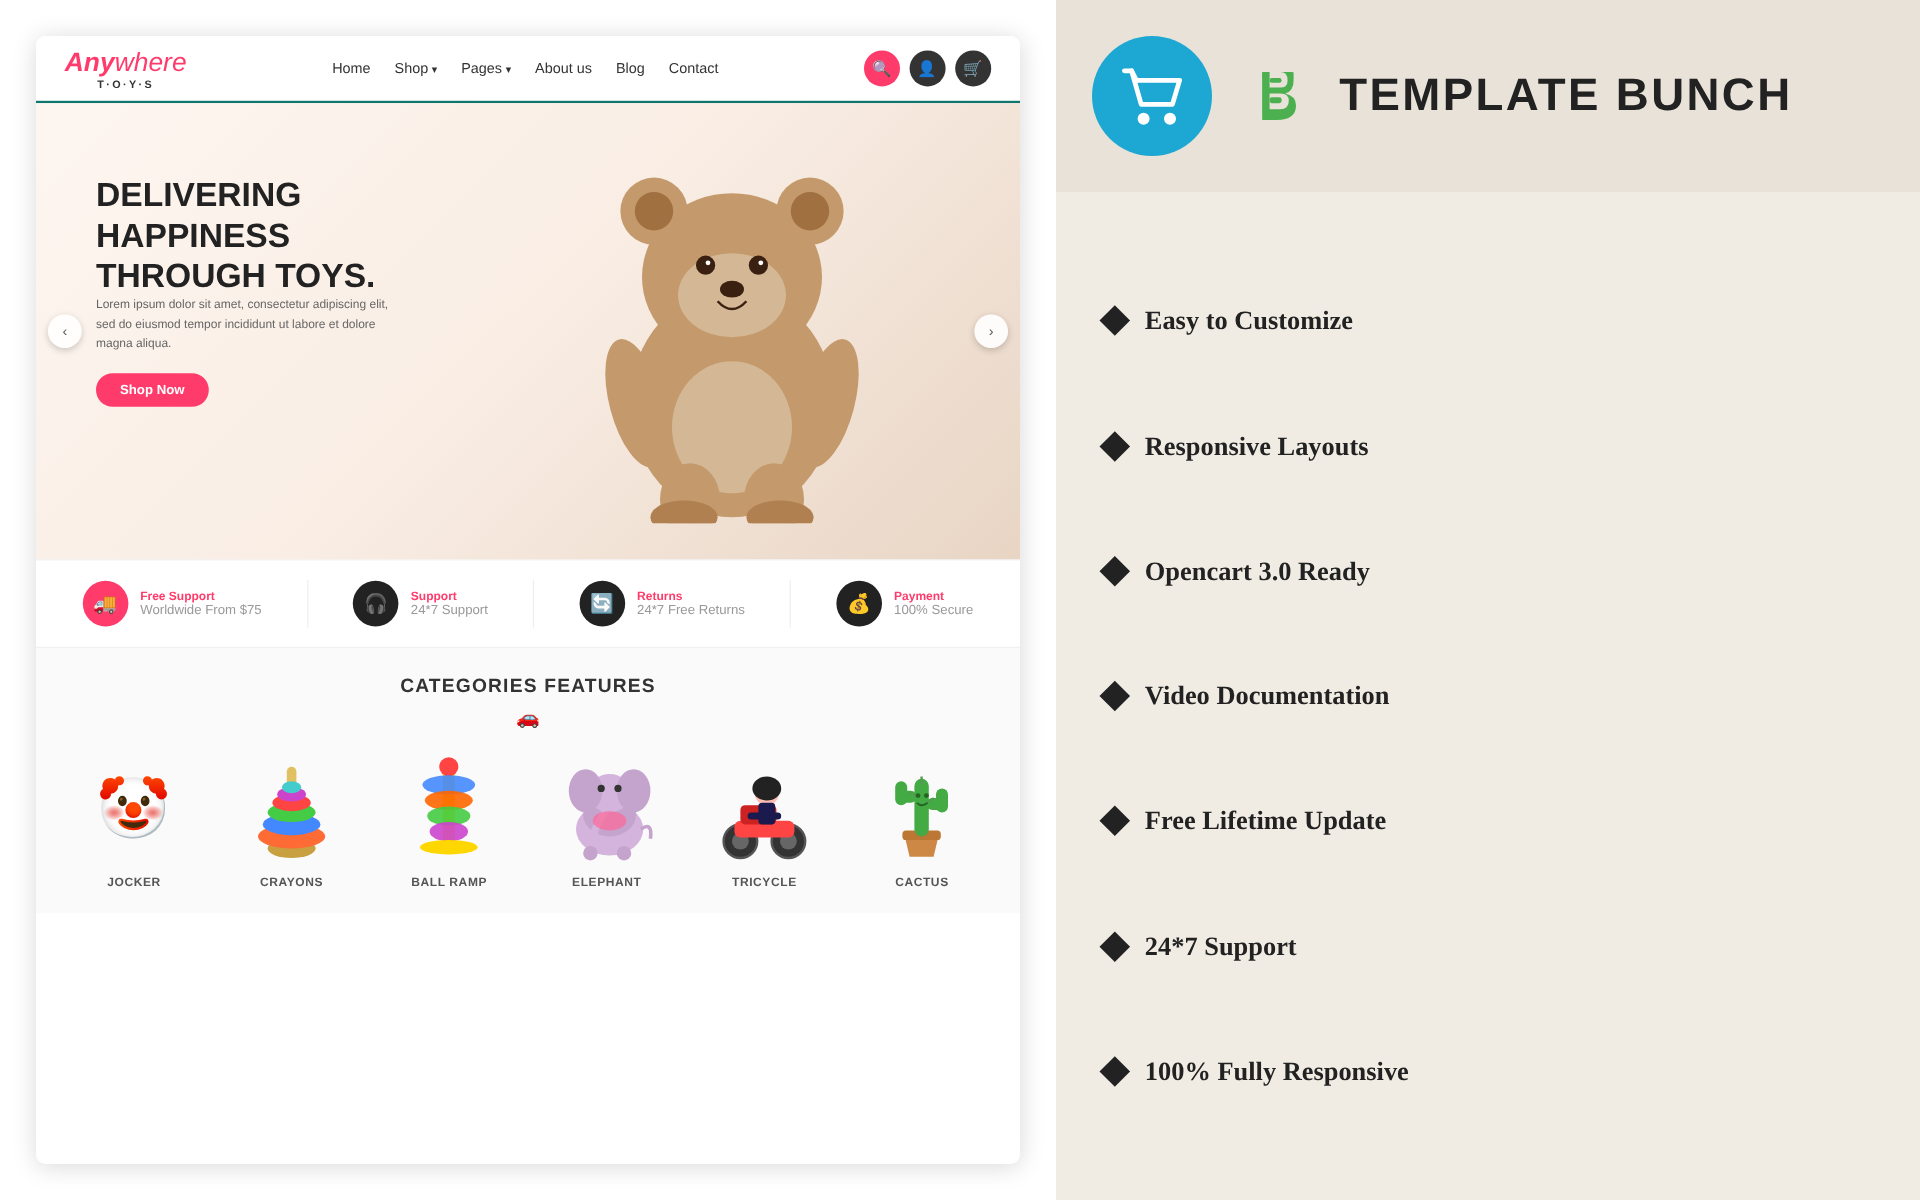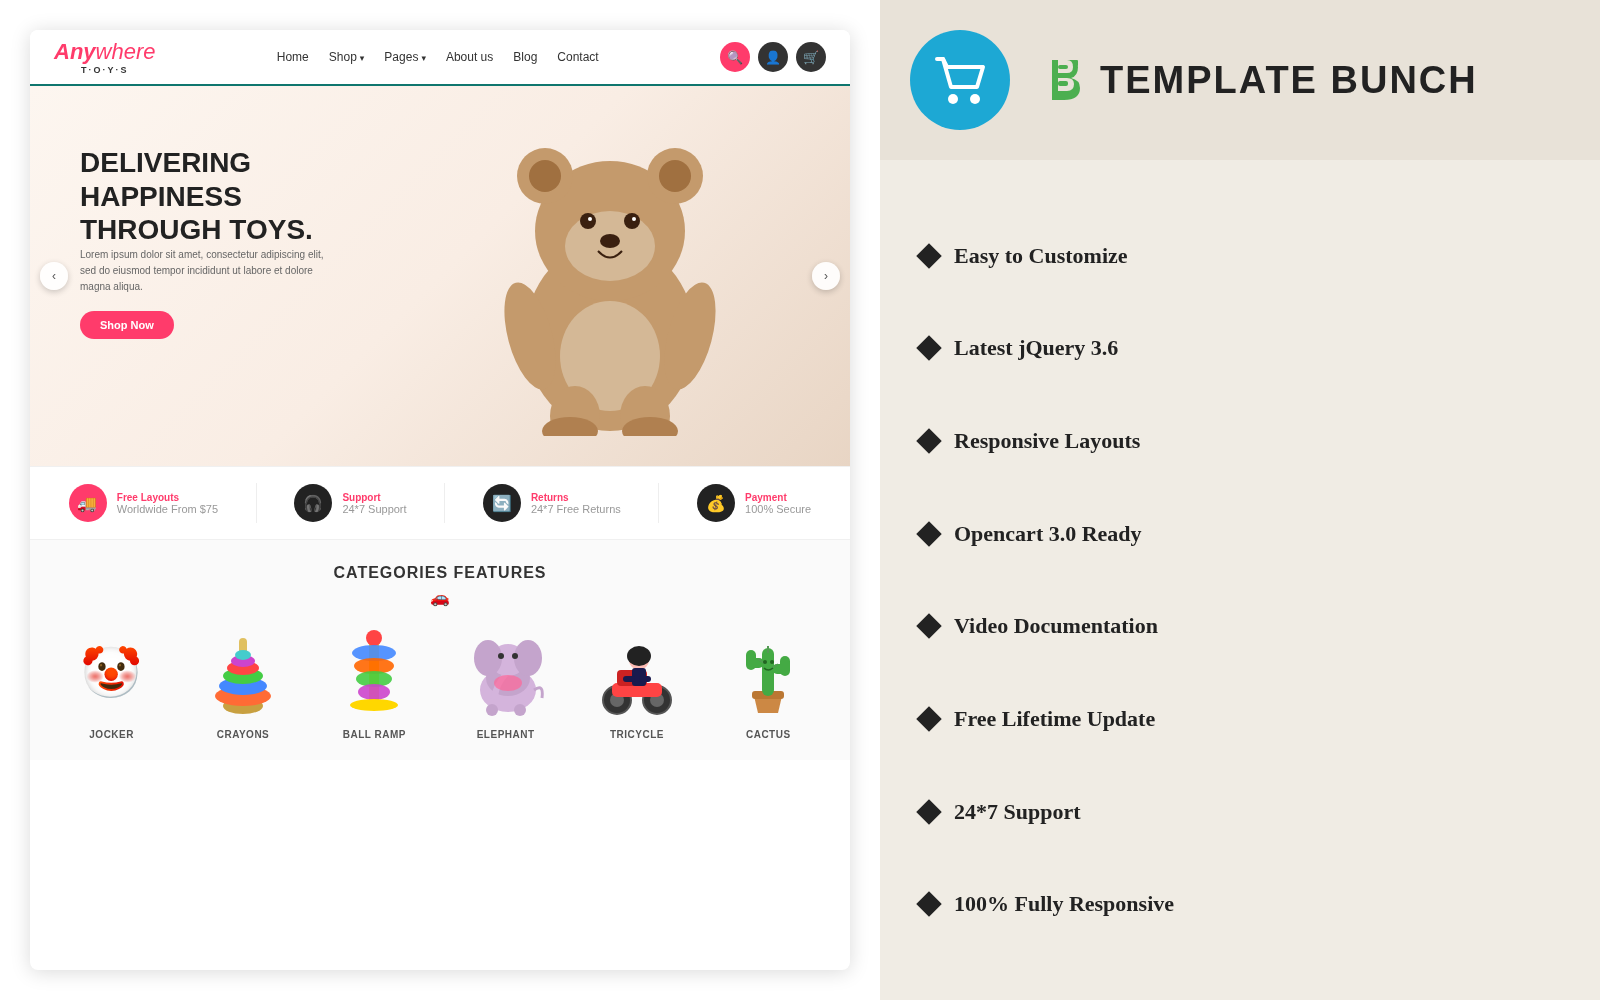--- a/index.html
+++ b/index.html
@@ -303,20 +303,21 @@
       border-radius: 50%;
       display: flex;
       align-items: center;
       justify-content: center;
       flex-shrink: 0;
     }
 
     .tb-logo-area {
       display: flex;
       align-items: center;
+      gap: 16px;
     }
 
     .tb-logo-icon {
       width: 70px;
       height: 70px;
     }
 
     .tb-brand-name {
       font-size: 38px;
       font-weight: 900;
@@ -437,21 +438,21 @@
         </svg>
       </div>
 
       <div class="carousel-arrow arrow-right">›</div>
     </div>
 
     <div class="features-bar">
       <div class="feature-item">
         <div class="feature-icon fi-pink">🚚</div>
         <div class="feature-text">
-          <div class="ft-title">Free Layouts</div>
+          <div class="ft-title">Free Support</div>
           <div class="ft-sub">Worldwide From $75</div>
         </div>
       </div>
       <div class="feature-divider"></div>
       <div class="feature-item">
         <div class="feature-icon fi-dark">🎧</div>
         <div class="feature-text">
           <div class="ft-title">Support</div>
           <div class="ft-sub">24*7 Support</div>
         </div>
@@ -633,24 +634,20 @@
     </div>
   </div>
 
   <div class="features-list">
 
     <div class="feature-row">
       <div class="diamond-bullet"></div>
       <span class="feature-text-right">Easy to Customize</span>
     </div>
 
-    <div class="feature-row">
-      <div class="diamond-bullet"></div>
-      <span class="feature-text-right">Latest jQuery 3.6</span>
-    </div>
 
     <div class="feature-row">
       <div class="diamond-bullet"></div>
       <span class="feature-text-right">Responsive Layouts</span>
     </div>
 
     <div class="feature-row">
       <div class="diamond-bullet"></div>
       <span class="feature-text-right">Opencart 3.0 Ready</span>
     </div>

